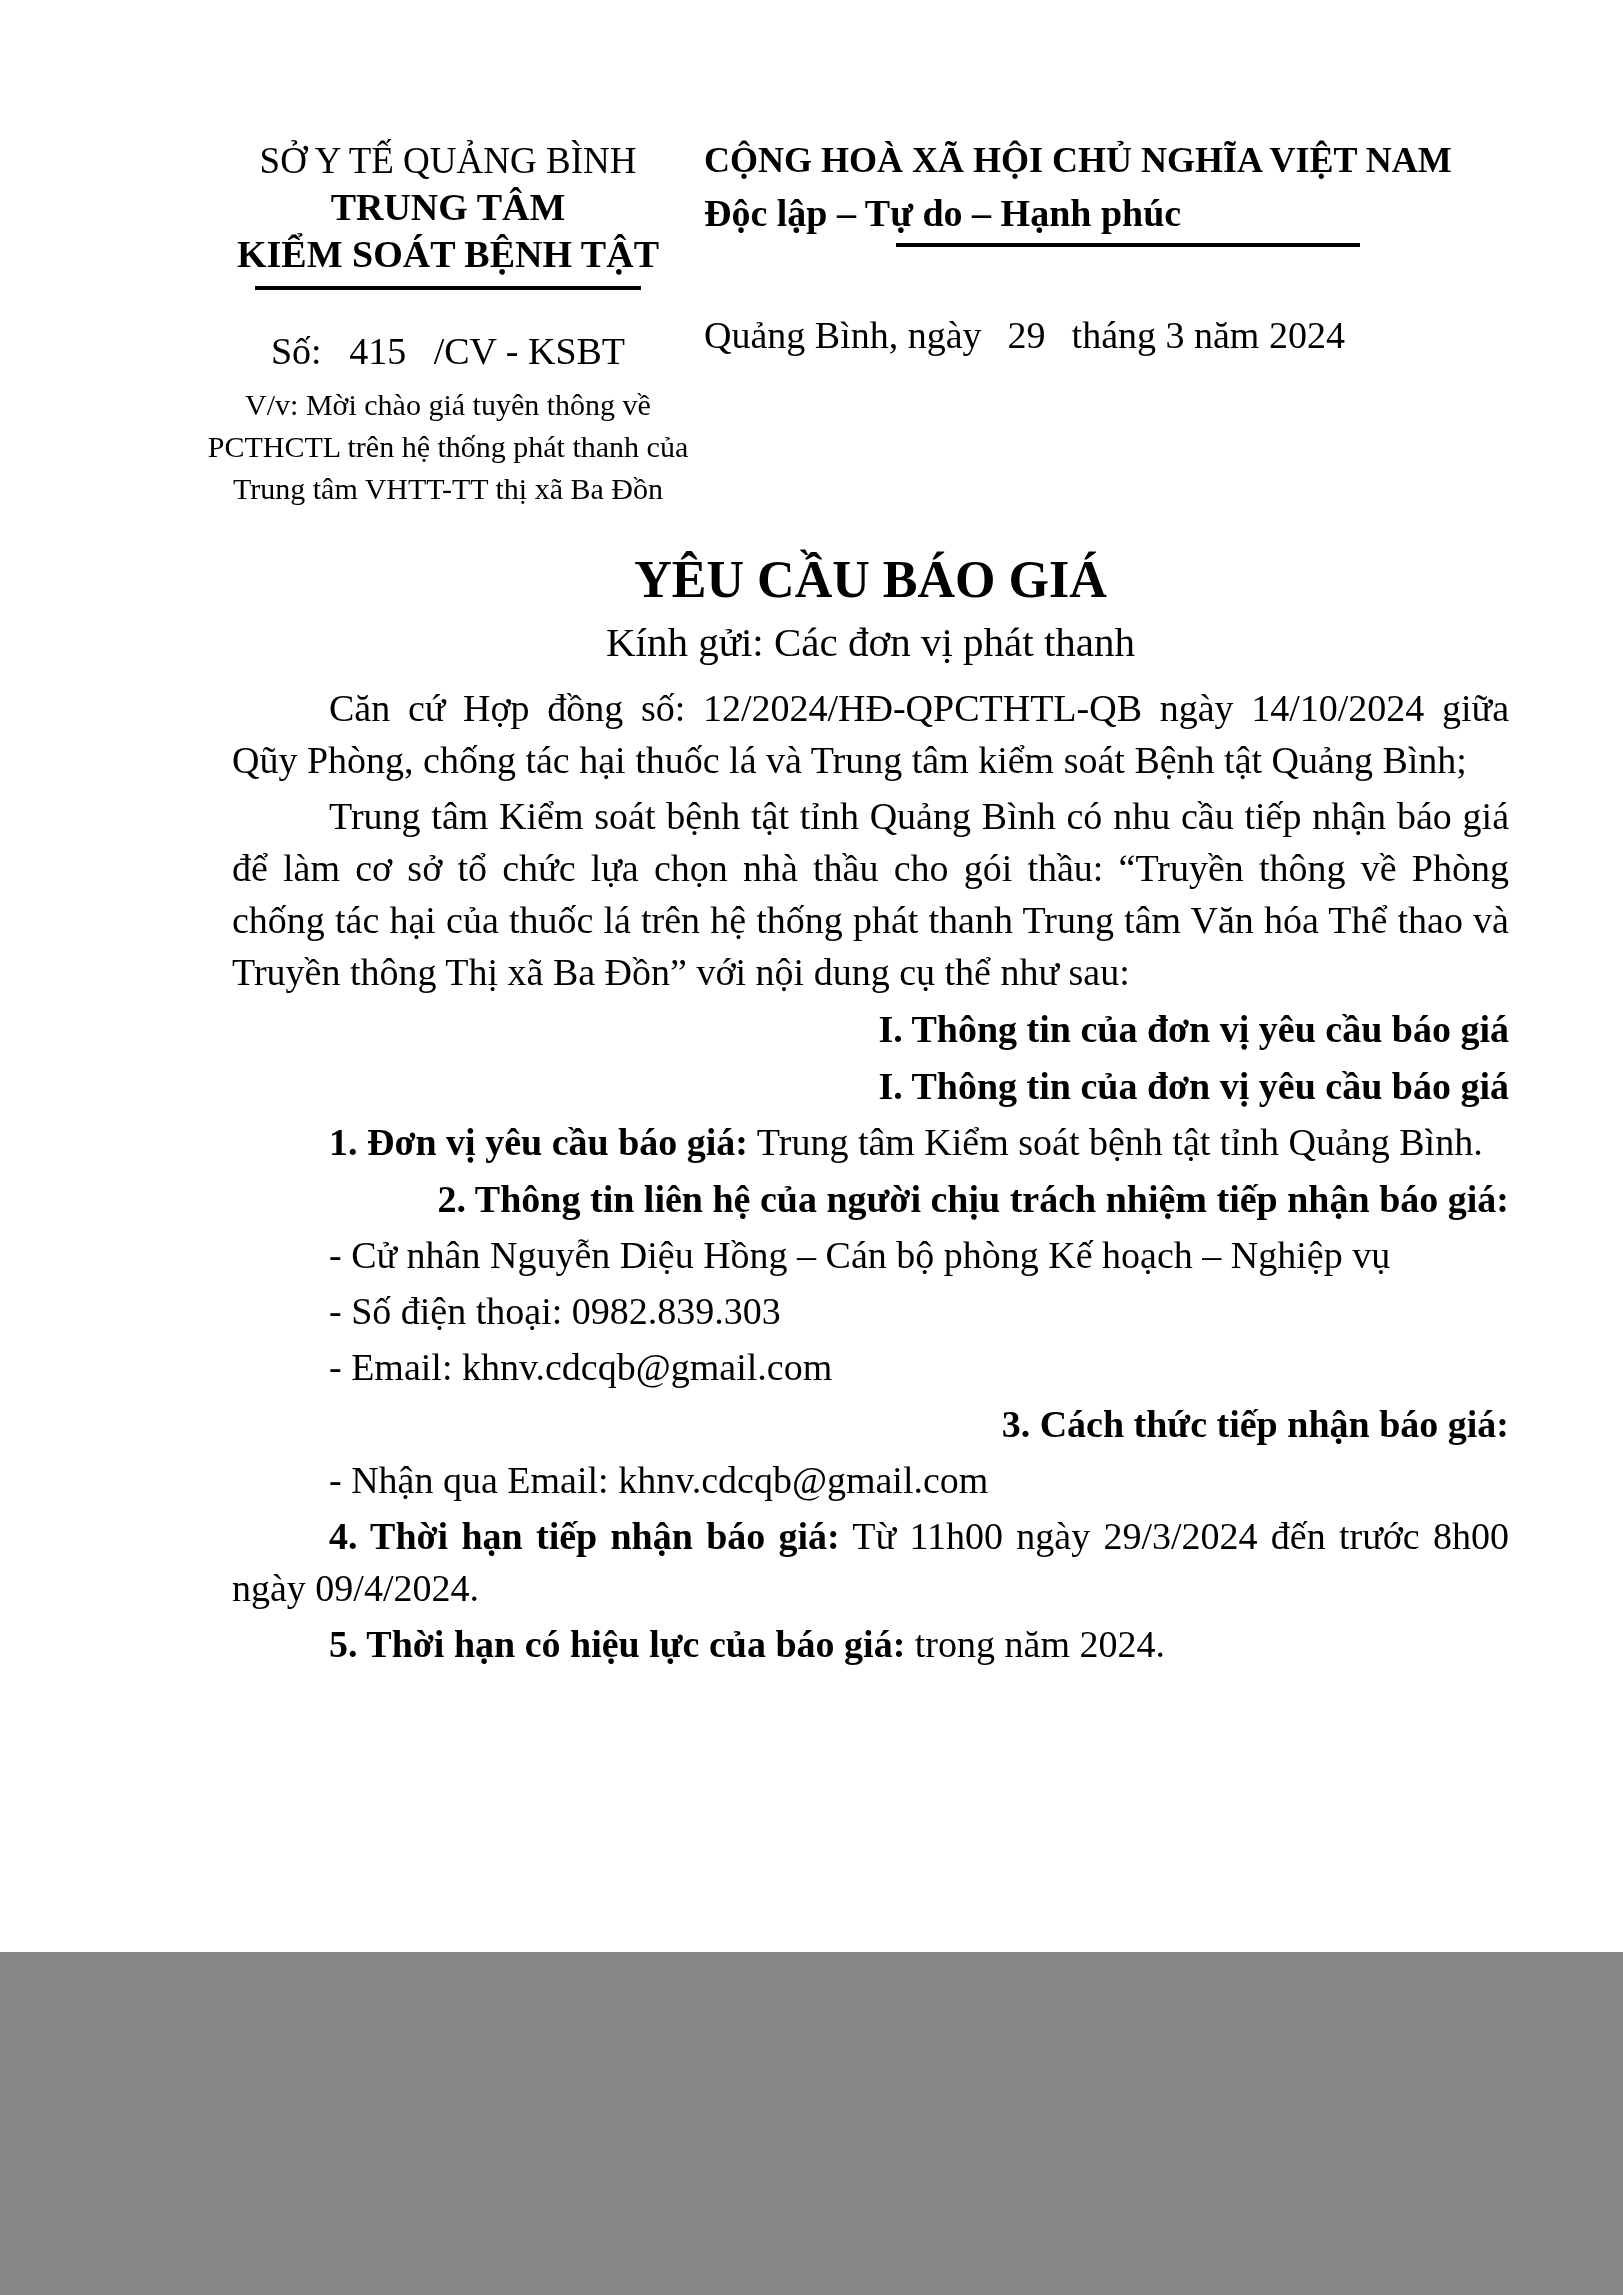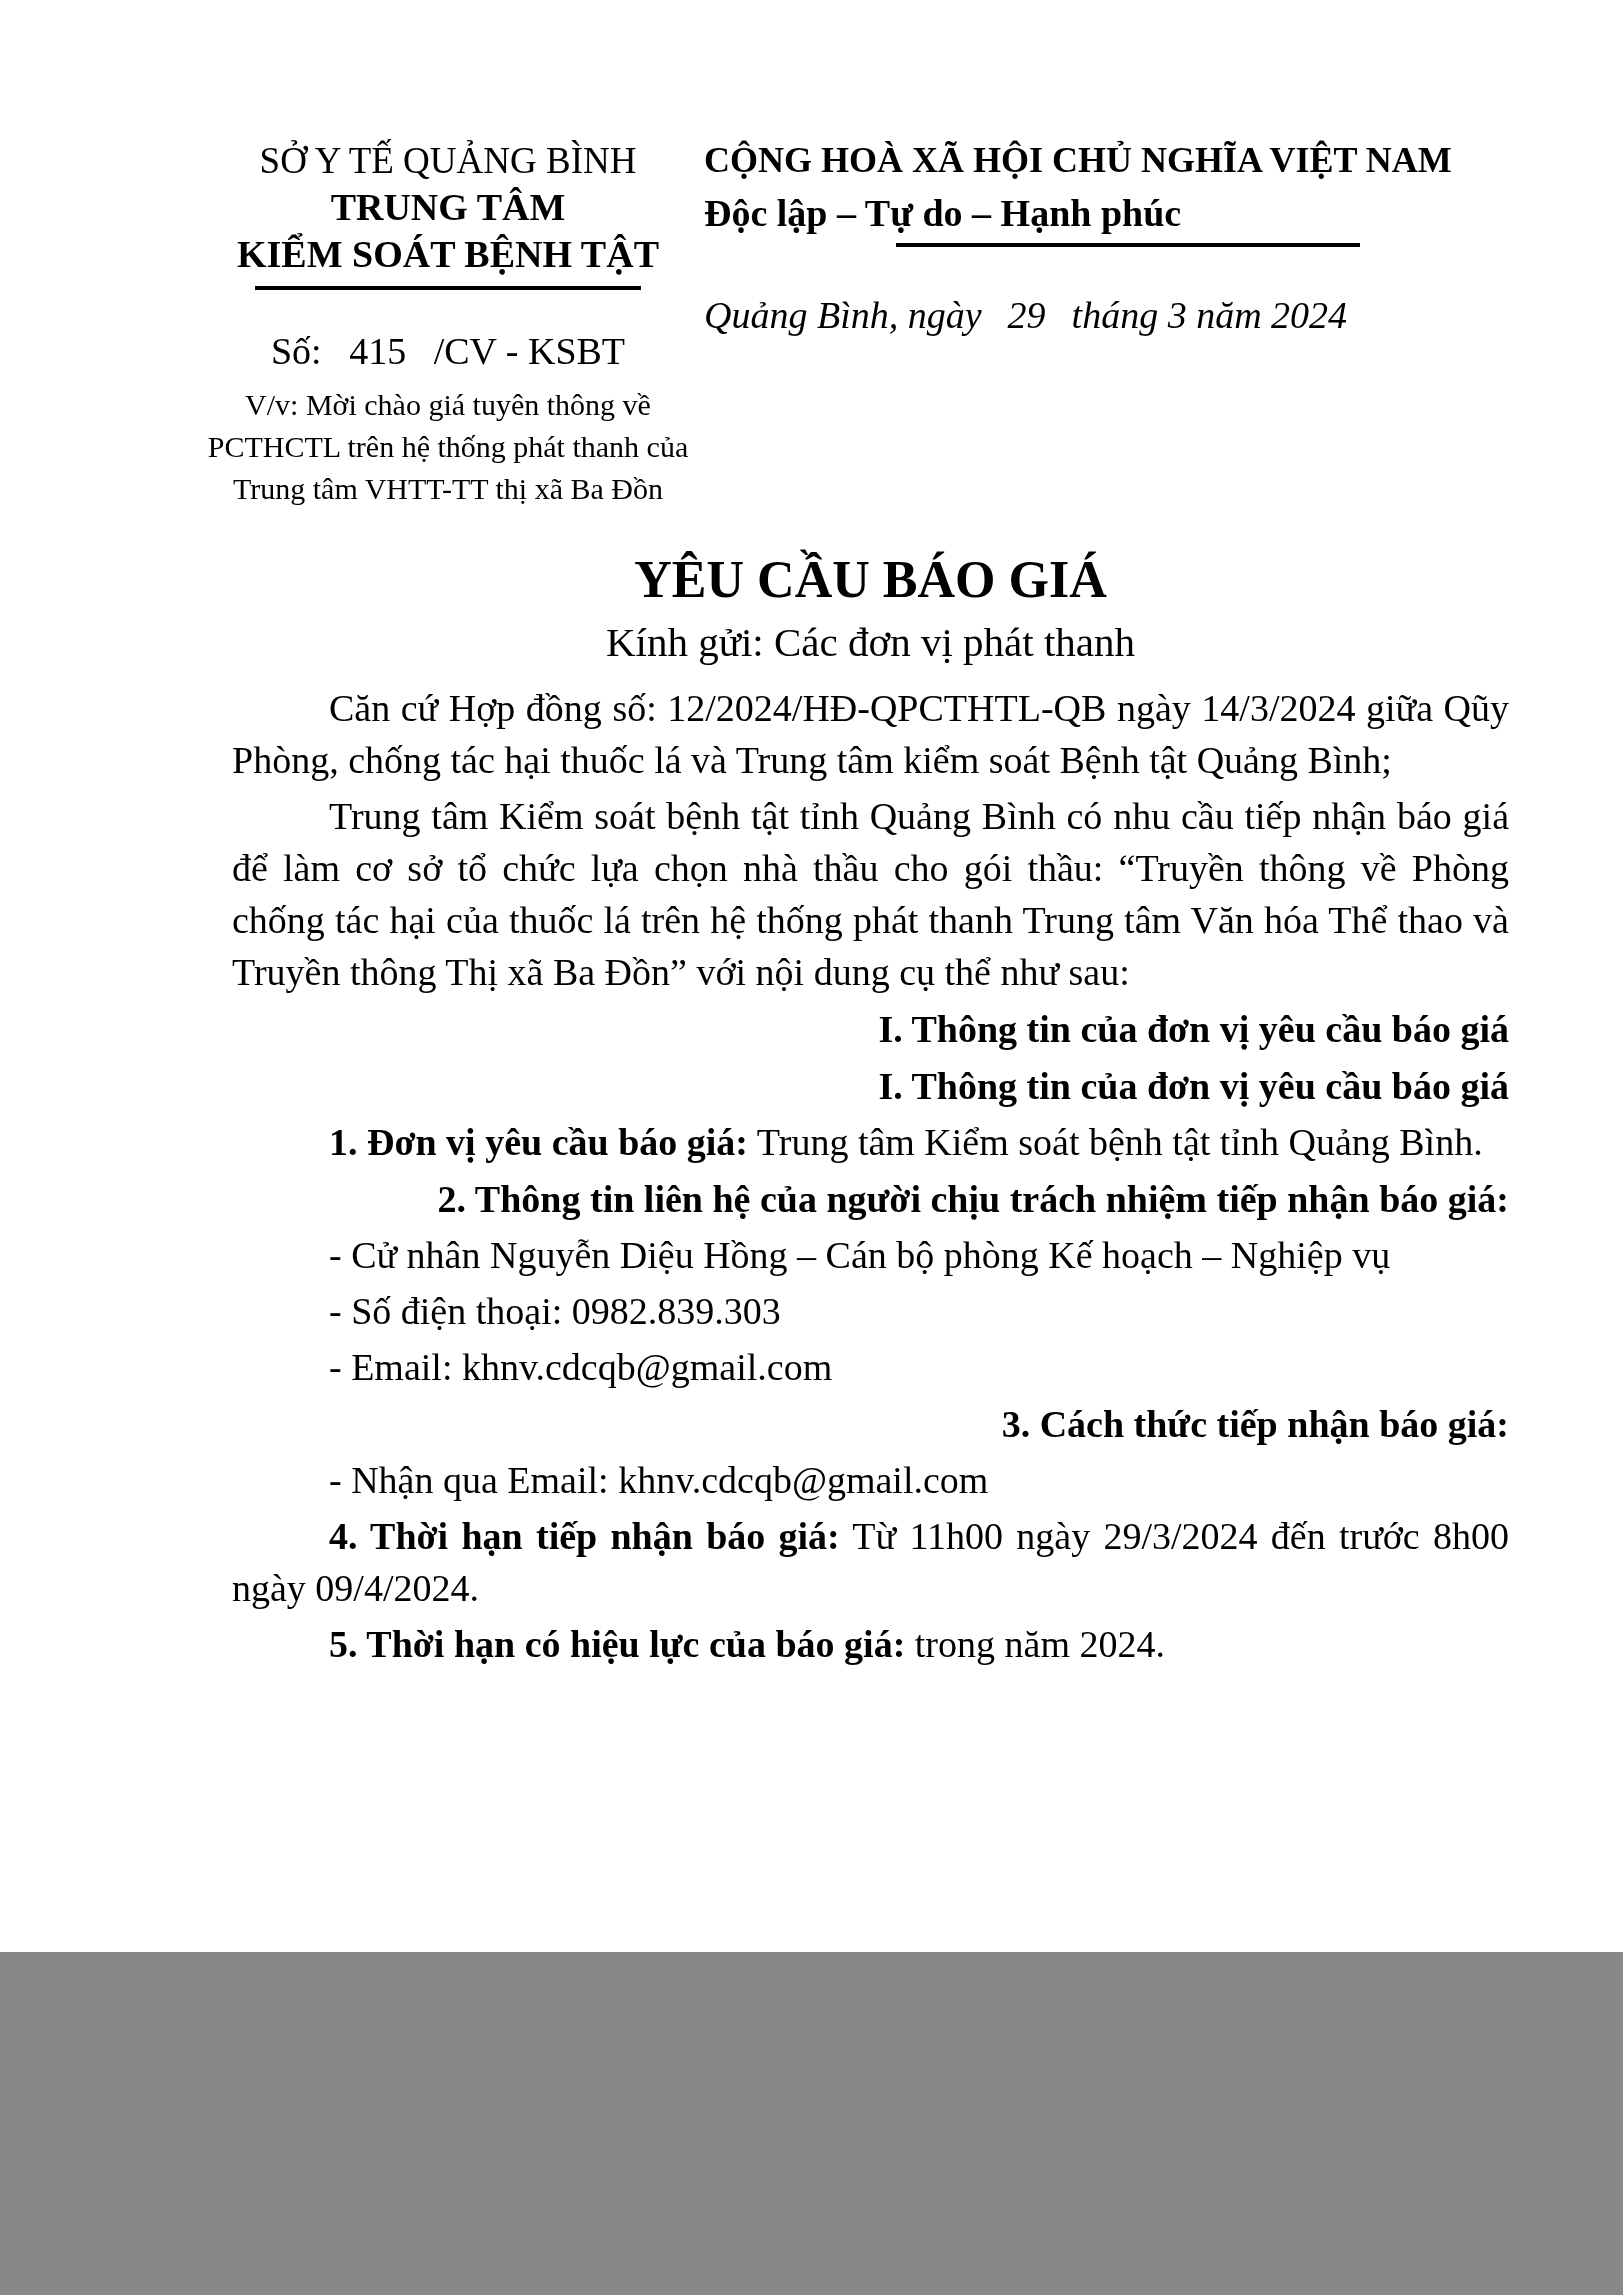--- a/index.html
+++ b/index.html
@@ -26,21 +26,21 @@
   .doc-number .lbl { margin-right: 27.5px; }
   .doc-number .num { margin-right: 27.5px; }
   .doc-subject { margin-top: 9.2px; font-size: 30px; line-height: 42px; }
 
   .hdr-right {
     position: absolute; top: 137px; left: 704px; width: 847px;
   }
   .hdr-right .national-title { font-size: 36px; line-height: 46px; font-weight: bold; white-space: nowrap; }
   .hdr-right .national-motto { font-size: 38px; line-height: 46px; font-weight: bold; margin-top: 6.5px; }
   .motto-underline { width: 464px; height: 3.3px; background: var(--ink); margin: 7.9px auto 0; }
-  .dateline { margin-top: 44px; font-size: 38px; line-height: 48px; font-style: italic; white-space: nowrap; }
+  .dateline { margin-top: 64px; font-size: 38px; line-height: 48px; white-space: nowrap; }
   .dateline .pre  { margin-right: 26px; }
   .dateline .day  { margin-right: 26px; }
 
   
   .title-block {
     position: absolute; top: 550px; left: 232px; width: 1277px;
     text-align: center;
   }
   .doc-title { font-size: 52px; line-height: 60px; font-weight: bold; }
   .recipient { font-size: 41px; line-height: 50px; margin-top: 6.5px; }
@@ -85,21 +85,21 @@
       <span class="pre">Quảng Bình, ngày</span><span class="day">29</span><span>tháng 3 năm 2024</span>
     </div>
   </div>
 
   <div class="title-block">
     <div class="doc-title">YÊU CẦU BÁO GIÁ</div>
     <div class="recipient">Kính gửi: Các đơn vị phát thanh</div>
   </div>
 
   <div class="body-block">
-    <p>Căn cứ Hợp đồng số: 12/2024/HĐ-QPCTHTL-QB ngày 14/3/2024 giữa Qũy Phòng, chống tác hại thuốc lá và Trung tâm kiểm soát Bệnh tật Quảng Bình;</p>
+    <p>Căn cứ Hợp đồng số: 12/2024/HĐ-QPCTHTL-QB ngày 14/10/2024 giữa Qũy Phòng, chống tác hại thuốc lá và Trung tâm kiểm soát Bệnh tật Quảng Bình;</p>
     <p>Trung tâm Kiểm soát bệnh tật tỉnh Quảng Bình có nhu cầu tiếp nhận báo giá để làm cơ sở tổ chức lựa chọn nhà thầu cho gói thầu: “Truyền thông về Phòng chống tác hại của thuốc lá trên hệ thống phát thanh Trung tâm Văn hóa Thể thao và Truyền thông Thị xã Ba Đồn” với nội dung cụ thể như sau:</p>
 
     <p class="heading">I. Thông tin của đơn vị yêu cầu báo giá</p>
     <p class="heading">I. Thông tin của đơn vị yêu cầu báo giá</p>
 
     <p><span class="lead">1. Đơn vị yêu cầu báo giá:</span><span> Trung tâm Kiểm soát bệnh tật tỉnh Quảng Bình.</span></p>
 
     <p class="heading">2. Thông tin liên hệ của người chịu trách nhiệm tiếp nhận báo giá:</p>
     <p>- Cử nhân Nguyễn Diệu Hồng – Cán bộ phòng Kế hoạch – Nghiệp vụ</p>
     <p>- Số điện thoại: 0982.839.303</p>

